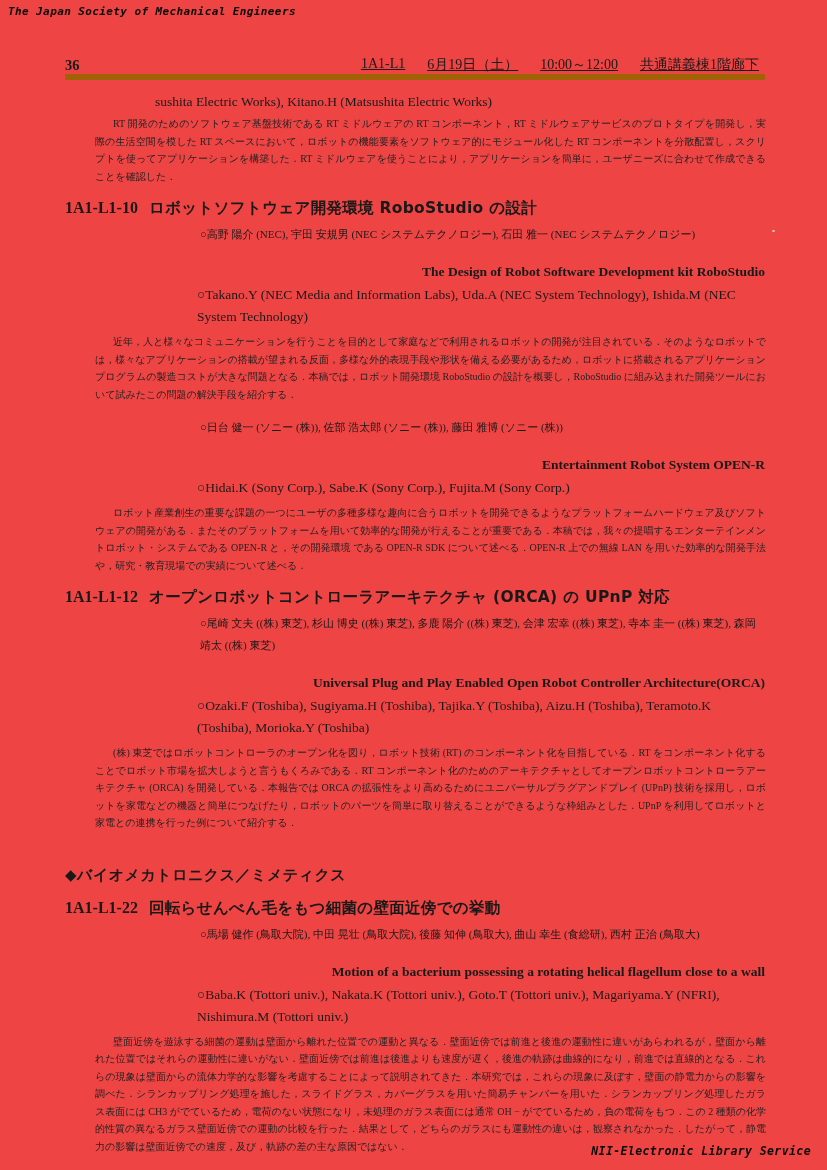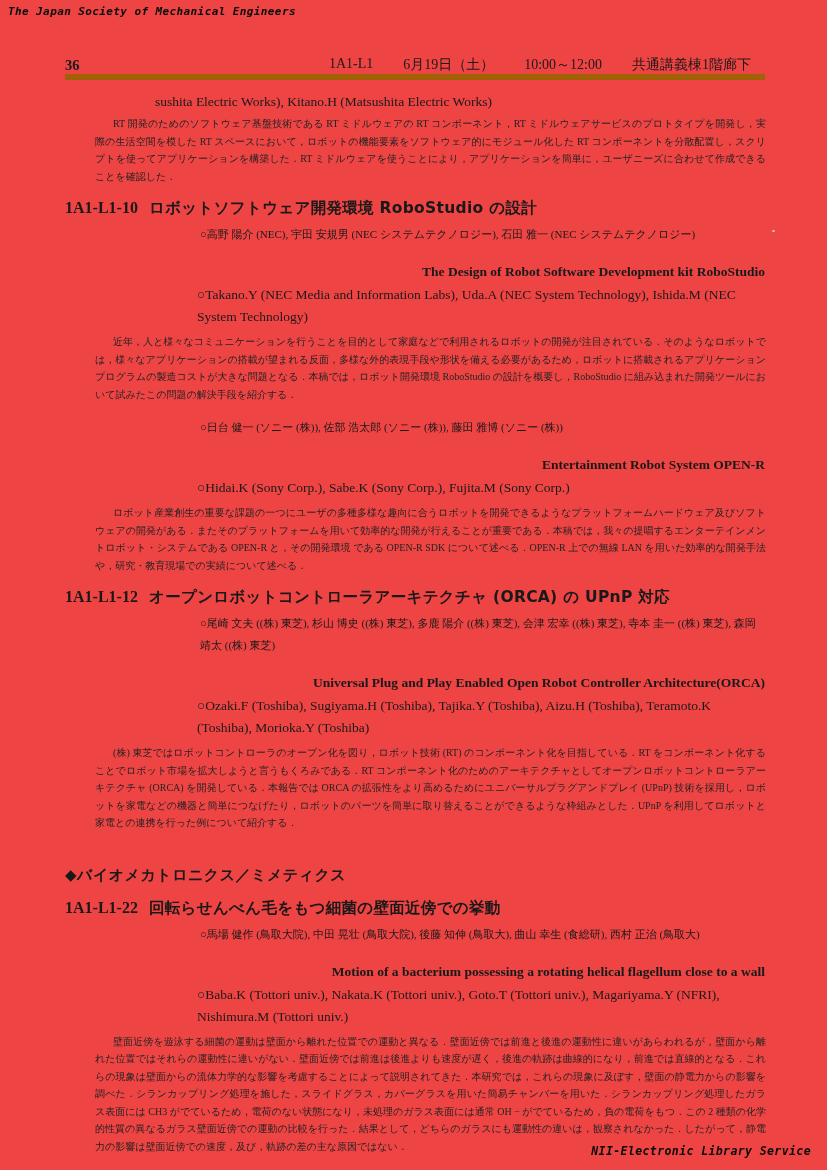--- a/index.html
+++ b/index.html
@@ -24,21 +24,21 @@
     font-style:italic;font-weight:bold;font-size:11.5px;letter-spacing:0.4px;
     color:#0a0a0a;
   }
   .content{position:absolute;left:65px;top:56px;width:700px;}
   .page-header{
     display:flex;align-items:flex-end;
     border-bottom:6px solid #a16207;
     font-size:14px;
   }
   .page-num{font-weight:bold;font-size:14.5px;}
-  .session-info{margin-left:auto;margin-right:14px;display:flex;gap:30px;white-space:nowrap;}
+  .session-info{margin-left:auto;margin-right:6px;display:flex;gap:22px;white-space:nowrap;text-decoration:underline;}
   .cont-line{margin:14px 0 0 90px;font-size:13.5px;}
   .para{
     font-size:10px;line-height:17.5px;text-align:justify;
     margin:5px 0 4px 30px;width:671px;text-indent:1.8em;color:#232323;
   }
   .entry{margin-top:13px;}
   .entry-head{display:flex;align-items:baseline;}
   .entry-id{width:84px;flex-shrink:0;font-weight:bold;font-size:16px;white-space:nowrap;}
   .entry-title-jp{
     font-family:"DejaVu Sans", sans-serif;font-weight:bold;font-size:15.5px;

